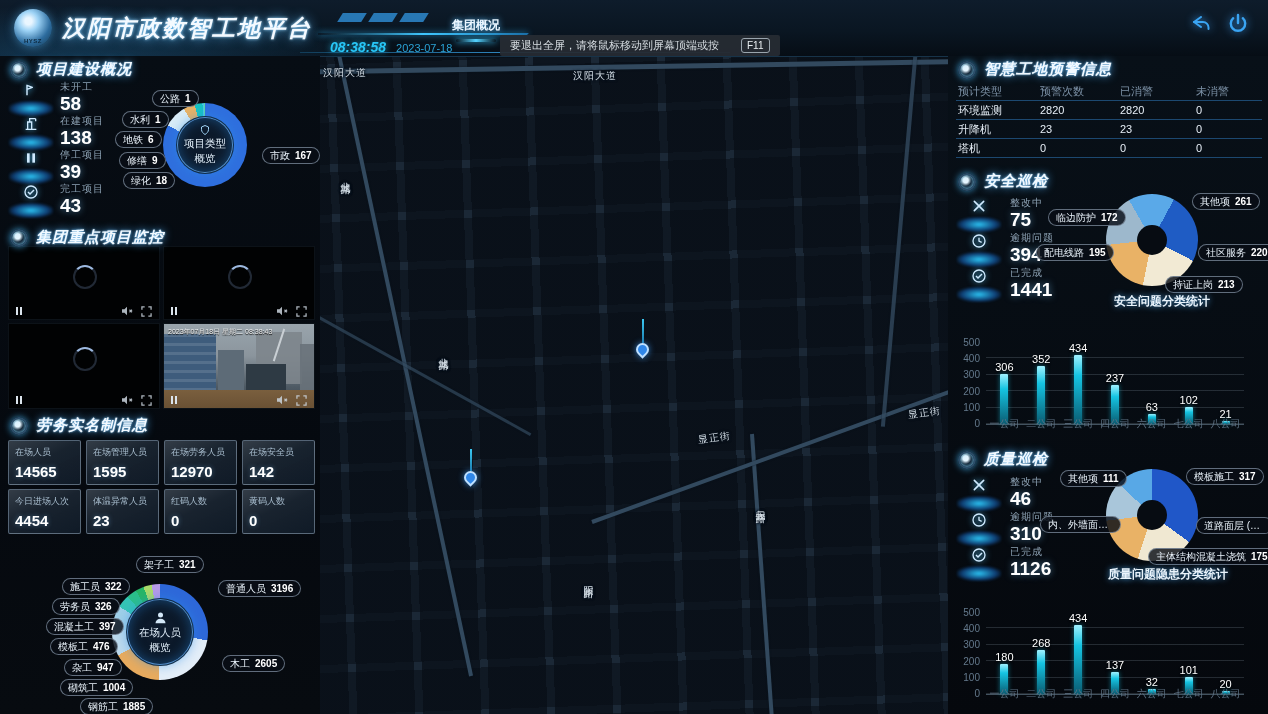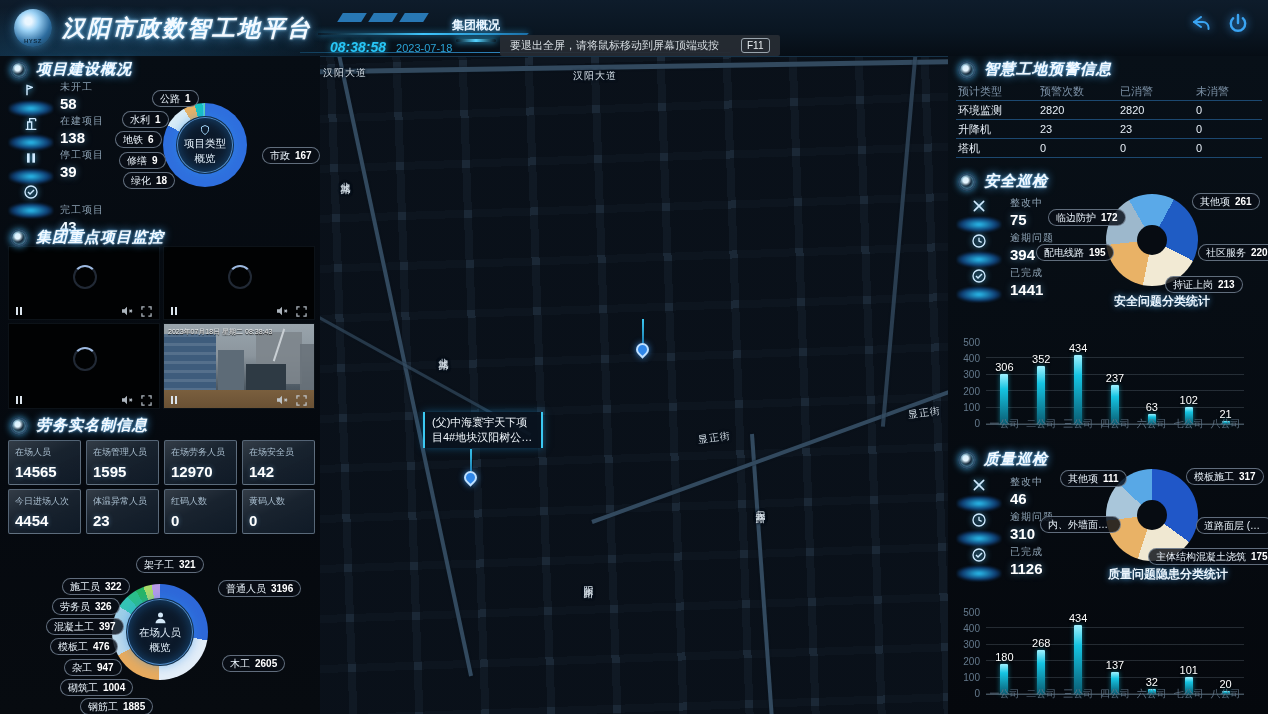--- a/index.html
+++ b/index.html
@@ -41,21 +41,21 @@
     box-shadow:0 0 7px rgba(70,190,255,.75), inset 0 0 4px rgba(140,220,255,.9);}
   .sec .ttext{font-size:15px;font-weight:bold;font-style:italic;letter-spacing:1px;color:#f2f9ff;
     text-shadow:0 0 9px rgba(80,180,255,.95),0 0 2px #a8dcff;}
   
   .panel{position:absolute;top:56px;width:320px;height:658px;background:linear-gradient(180deg,#070d14 0%,#05090f 60%,#070b10 100%);z-index:3;}
   .panel-left{left:0;}
   .panel-right{left:948px;background:linear-gradient(180deg,#081018 0%,#05080d 100%);}
   
   .stat{position:absolute;}
   .stat .sl{font-size:10px;color:#8ea3b5;letter-spacing:1px;}
-  .stat .sv{font-size:15px;font-weight:bold;color:#ffffff;text-shadow:0 0 7px rgba(120,200,255,.55);line-height:20px;}
+  .stat .sv{font-size:19px;font-weight:bold;color:#ffffff;text-shadow:0 0 7px rgba(120,200,255,.55);line-height:20px;}
   .holo{position:absolute;width:46px;height:34px;}
   .holo::after{content:'';position:absolute;left:1px;right:1px;bottom:0;height:15px;
     background:radial-gradient(ellipse at center,rgba(45,205,255,.95),rgba(25,125,235,.45) 55%,transparent 78%);filter:blur(.8px);}
   .holo svg{position:absolute;left:50%;top:0;transform:translateX(-50%);filter:drop-shadow(0 0 3px rgba(80,200,255,.9));}
   
   .pill{position:absolute;height:15px;line-height:14px;padding:0 7px;border:1px solid rgba(170,190,210,.55);
     border-radius:9px;background:rgba(8,14,22,.82);font-size:10px;color:#e9f2fa;white-space:nowrap;display:flex;gap:5px;align-items:center;z-index:6;}
   .pill b{color:#fff;}
   
   .donut{position:absolute;border-radius:50%;z-index:4;}
@@ -135,24 +135,20 @@
     <span class="rlabel v" style="left:18px;top:118px;">北城路</span>
     <span class="rlabel v" style="left:116px;top:294px;">北城路</span>
     <span class="rlabel" style="left:378px;top:375px;transform:rotate(-8deg);">显正街</span>
     <span class="rlabel" style="left:588px;top:350px;transform:rotate(-8deg);">显正街</span>
     <span class="rlabel v" style="left:433px;top:446px;">归元寺路</span>
     <span class="rlabel v" style="left:261px;top:522px;">阳新路</span>
 
     <div class="ptail" style="left:322px;top:263px;height:24px;"></div>
     <div class="pin" style="left:316px;top:287px;"></div>
 
-    <div class="popup" style="left:103px;top:356px;width:102px;">
-      <div>(父)中海寰宇天下项</div>
-      <div>目4#地块汉阳树公…</div>
-    </div>
     <div class="ptail" style="left:150px;top:393px;height:22px;"></div>
     <div class="pin" style="left:144px;top:415px;"></div>
   </div>
 
   <div class="header">
     <div class="logo">
         <span>HYSZ</span>
       </div>
     <div class="app-title">汉阳市政数智工地平台</div>
     <div class="deco-dashes">
@@ -218,21 +214,21 @@
     <div class="stat" style="left:60px;top:92px;">
       <div class="sl">停工项目</div>
       <div class="sv">39</div>
     </div>
     <div class="holo" style="left:8px;top:128px;">
       <svg width="16" height="16" viewBox="0 0 24 24">
           <circle cx="12" cy="12" r="9" fill="none" stroke="#cfeaff" stroke-width="2"></circle>
           <path d="M7.5 12 l3 3 l6 -6" fill="none" stroke="#cfeaff" stroke-width="2.2"></path>
         </svg>
     </div>
-    <div class="stat" style="left:60px;top:126px;margin-top:21px;">
+    <div class="stat" style="left:60px;top:126px;">
       <div class="sl">完工项目</div>
       <div class="sv">43</div>
     </div>
 
     <div class="donut" style="left: 163px; top: 47px; width: 84px; height: 84px; background: conic-gradient(rgb(47, 111, 222) 0%, rgb(47, 111, 222) 82.7%, rgb(217, 236, 247) 82.7%, rgb(217, 236, 247) 91.6%, rgb(232, 178, 102) 91.6%, rgb(232, 178, 102) 96%, rgb(22, 194, 194) 96%, rgb(22, 194, 194) 99%, rgb(73, 200, 232) 99%, rgb(73, 200, 232) 99.5%, rgb(90, 216, 166) 99.5%, rgb(90, 216, 166) 100%);">
       <div class="hole" style="width:58px;height:58px;"></div>
       <div class="dcore" style="width:54px;height:54px;">
         <svg width="12" height="12" viewBox="0 0 24 24">
             <path d="M12 3 l7 3 v5 c0 5 -3.5 7.6 -7 10 c-3.5 -2.4 -7 -5 -7 -10 V6 z" fill="none" stroke="#9fd2f5" stroke-width="2"></path>
           </svg>

